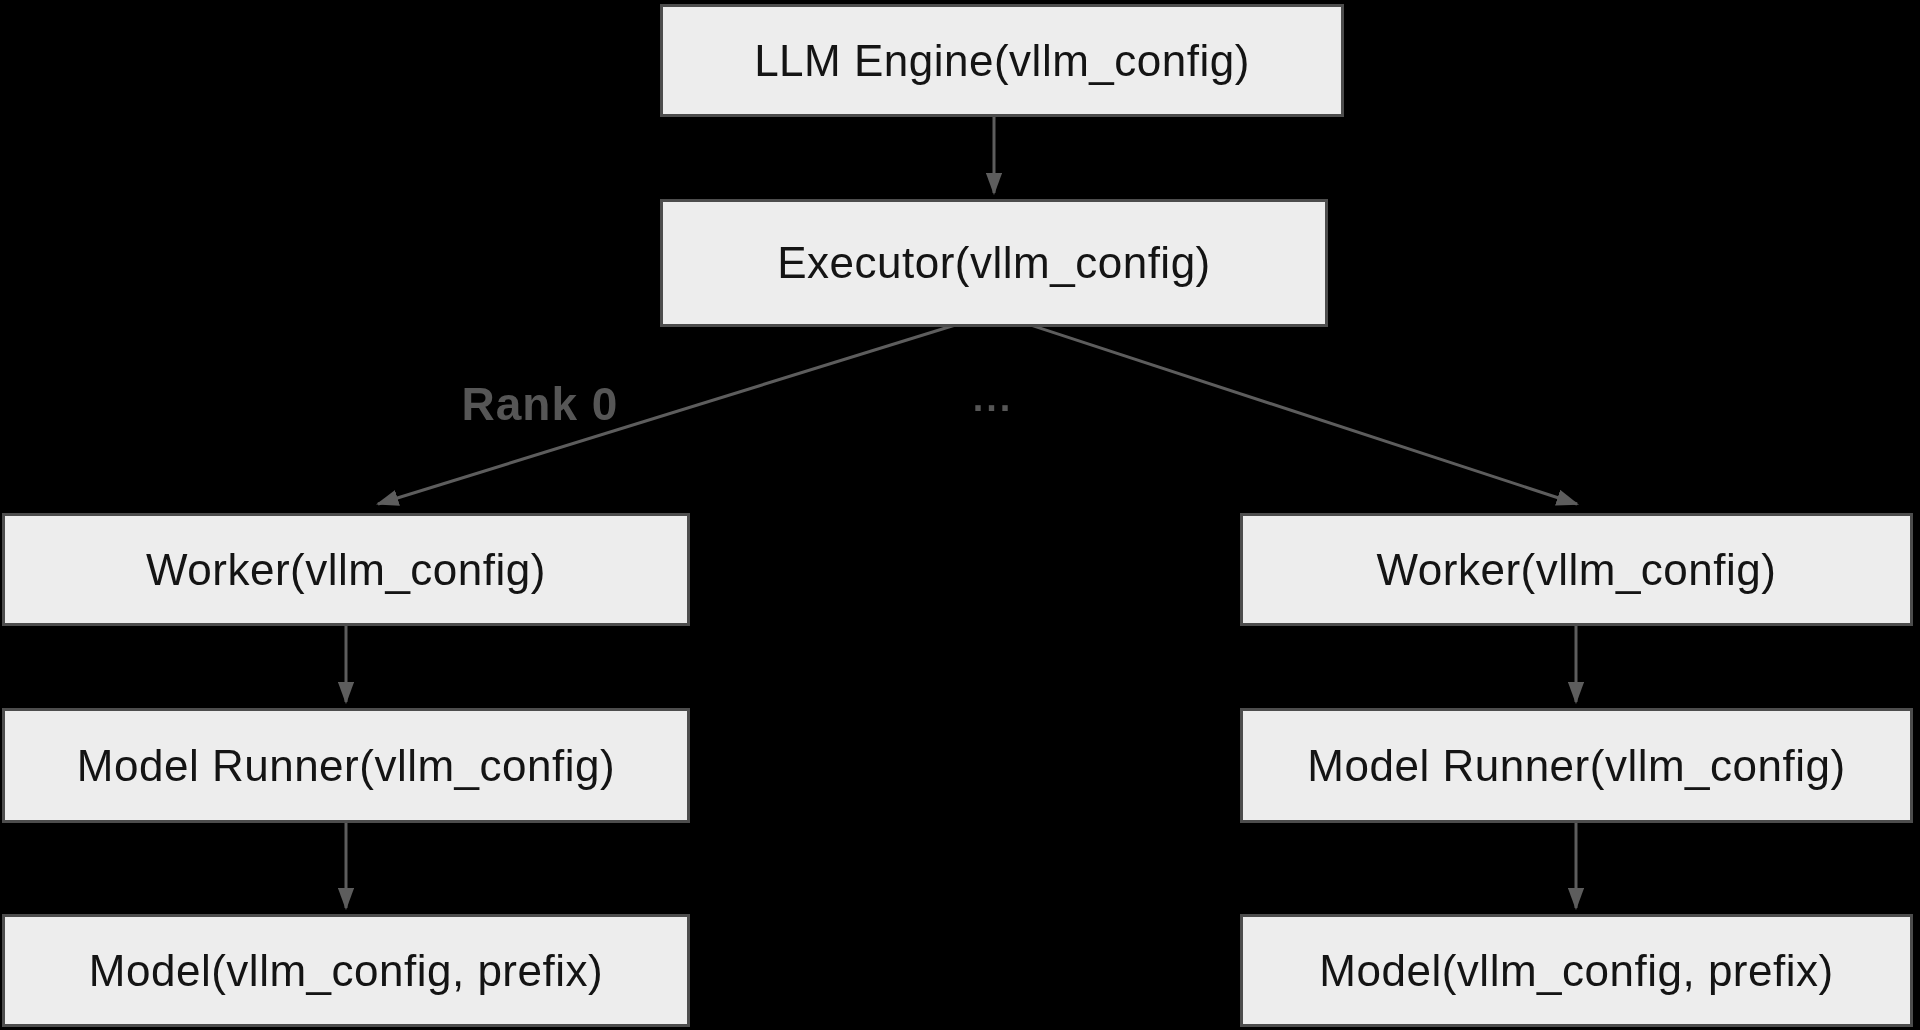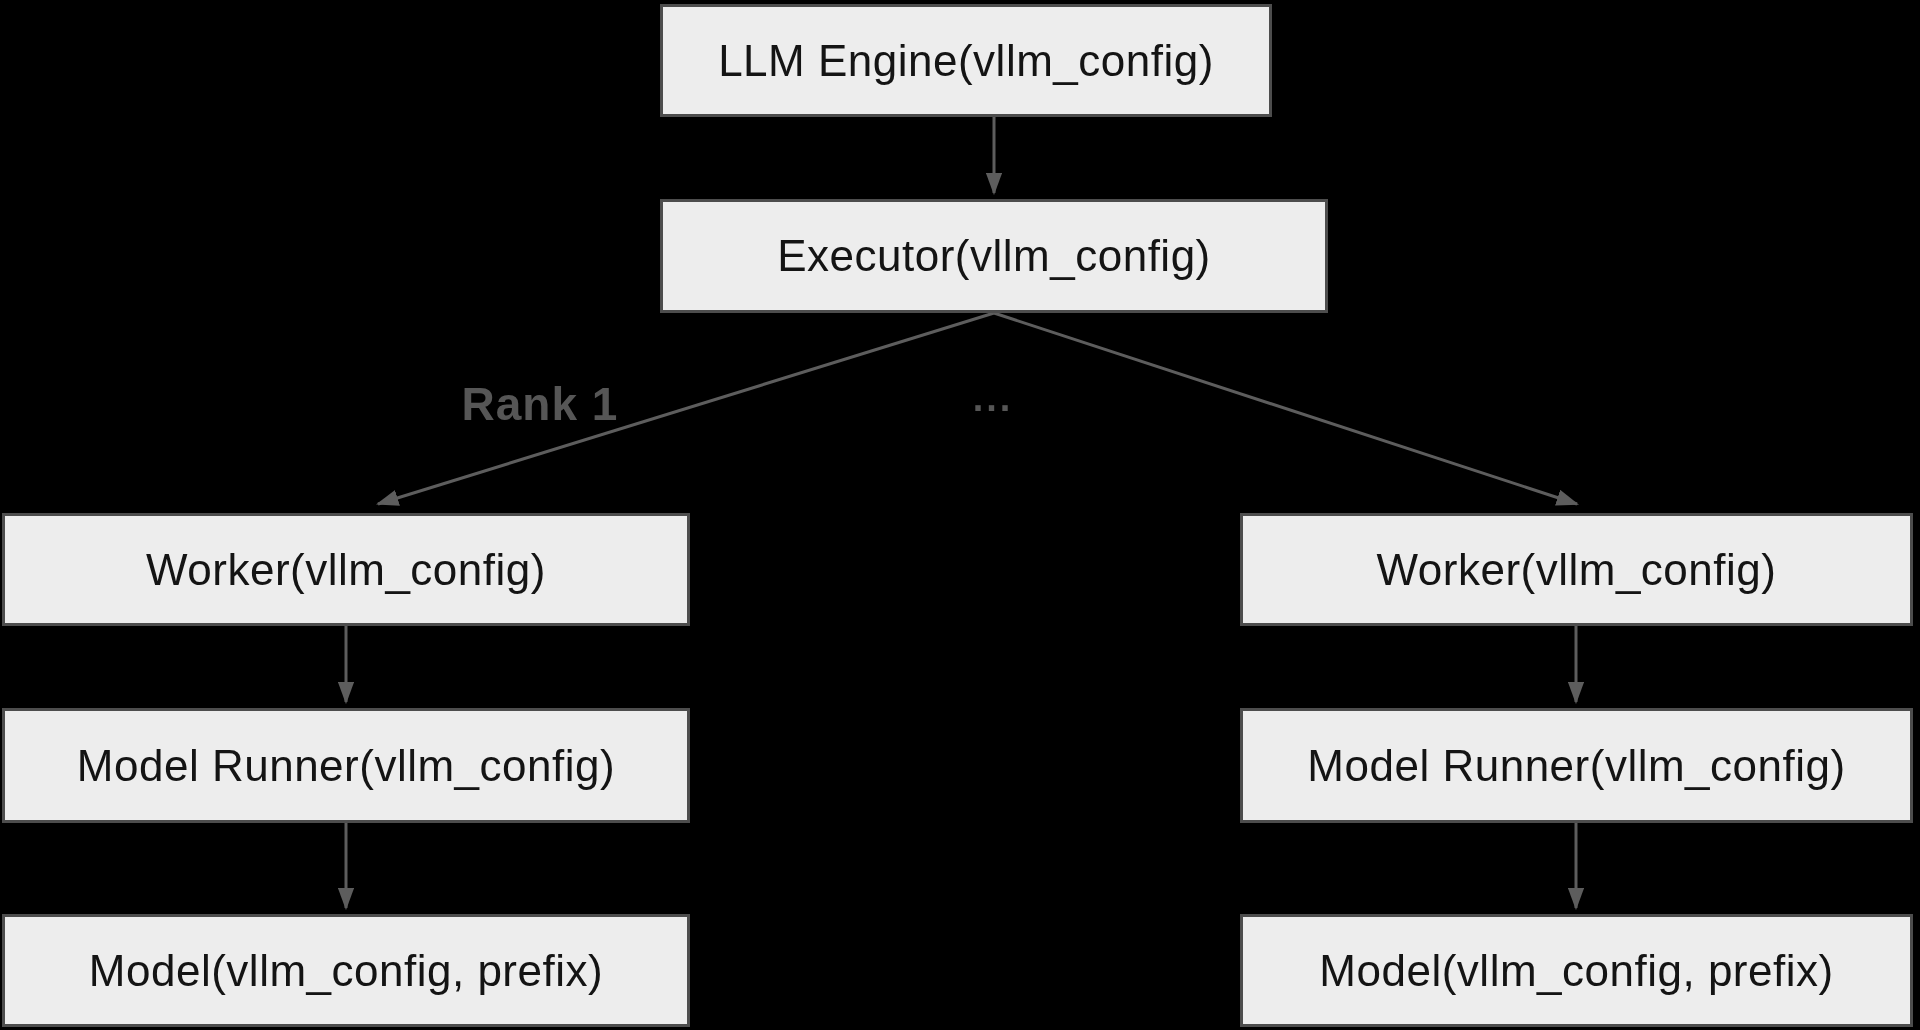--- a/index.html
+++ b/index.html
@@ -60,22 +60,22 @@
   svg.connectors .edge-line {
     stroke: var(--edge);
     stroke-width: 3;
     fill: none;
   }
   svg.connectors .arrowhead-shape {
     fill: var(--edge);
   }
 
   
-  #node-llm-engine        { left: 660px;  top: 4px;   width: 612px; height: 113px; }
-  #node-executor          { left: 660px;  top: 199px; width: 668px; height: 114px; }
+  #node-llm-engine        { left: 660px;  top: 4px;   width: 684px; height: 113px; }
+  #node-executor          { left: 660px;  top: 199px; width: 668px; height: 128px; }
   #node-worker-rank0      { left: 2px;    top: 513px; width: 688px; height: 113px; }
   #node-model-runner-rank0{ left: 2px;    top: 708px; width: 688px; height: 115px; }
   #node-model-rank0       { left: 2px;    top: 914px; width: 688px; height: 113px; }
   #node-worker-rankn      { left: 1240px; top: 513px; width: 673px; height: 113px; }
   #node-model-runner-rankn{ left: 1240px; top: 708px; width: 673px; height: 115px; }
   #node-model-rankn       { left: 1240px; top: 914px; width: 673px; height: 113px; }
 
   #label-rank-0   { left: 540px;  top: 404px; }
   #label-ellipsis { left: 993px;  top: 398px; }
   #label-rank-n-1 { left: 1470px; top: 387px; }
@@ -101,21 +101,21 @@
     <line class="edge-line" x1="346" y1="823" x2="346" y2="908" marker-end="url(#arrowhead)"></line>
 
     <line class="edge-line" x1="1576" y1="626" x2="1576" y2="702" marker-end="url(#arrowhead)"></line>
     <line class="edge-line" x1="1576" y1="823" x2="1576" y2="908" marker-end="url(#arrowhead)"></line>
   </svg>
 
   <div class="node" id="node-llm-engine">LLM Engine(vllm_config)</div>
 
   <div class="node" id="node-executor">Executor(vllm_config)</div>
 
-  <div class="edge-label" id="label-rank-0">Rank 1</div>
+  <div class="edge-label" id="label-rank-0">Rank 0</div>
 
   <div class="edge-label small-dots" id="label-ellipsis">...</div>
 
 
   <div class="node" id="node-worker-rank0">Worker(vllm_config)</div>
 
   <div class="node" id="node-model-runner-rank0">Model Runner(vllm_config)</div>
 
   <div class="node" id="node-model-rank0">Model(vllm_config, prefix)</div>
 

